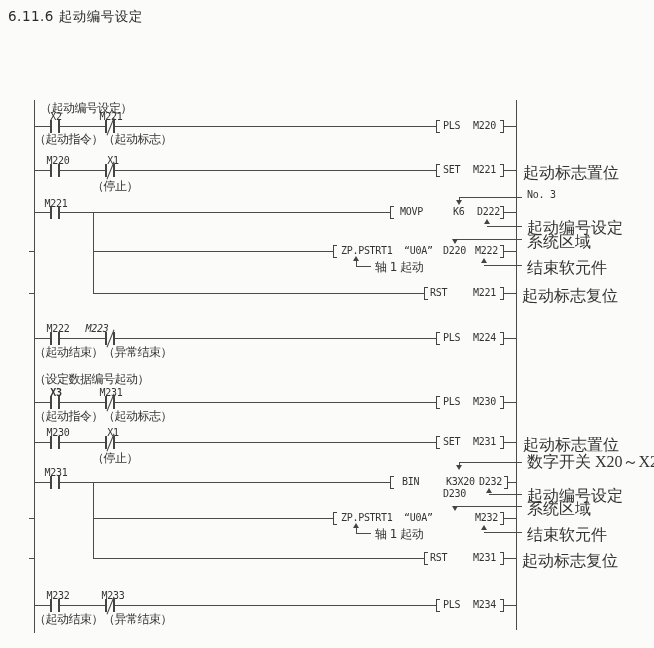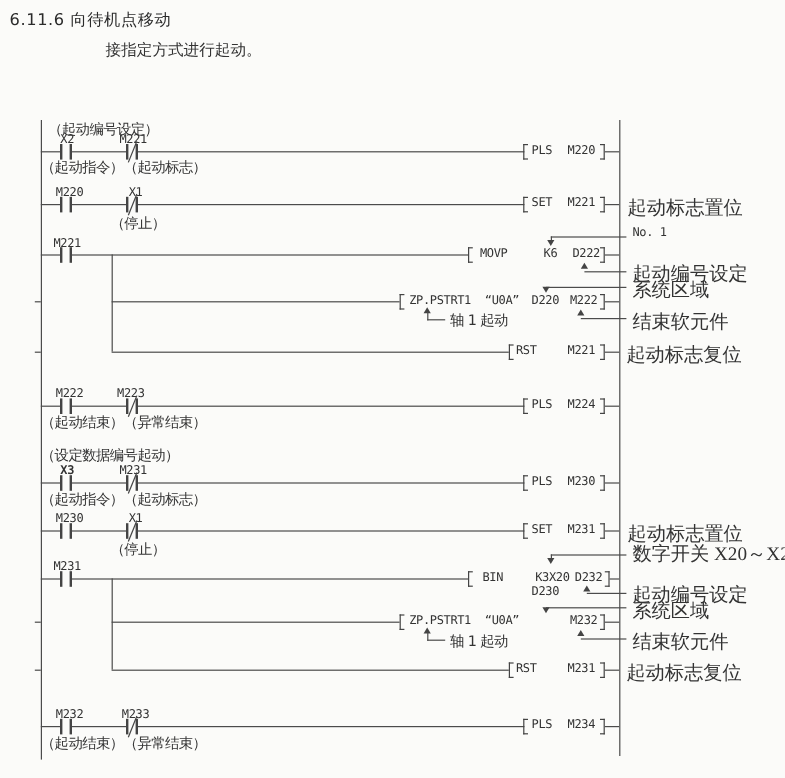--- a/index.html
+++ b/index.html
@@ -54,24 +54,23 @@
   .ar-d{position:absolute;width:0;height:0;
     border-left:3px solid transparent;border-right:3px solid transparent;
     border-top:5px solid #444;}
   .ar-u{position:absolute;width:0;height:0;
     border-left:3px solid transparent;border-right:3px solid transparent;
     border-bottom:5px solid #444;}
 </style>
 </head>
 <body>
 
-<div class="title">6.11.6 向待机点移动</div>
+<div class="title">6.11.6 起动编号设定</div>
 
 <div class="para">
-  <div>接指定方式进行起动。</div>
 </div>
 
 <div>
 
   <div class="v" style="left:34px;top:100px;height:533px;"></div>
   <div class="v" style="left:516px;top:100px;height:530px;"></div>
   <div class="h" style="left:29px;top:251px;width:5px;"></div>
   <div class="h" style="left:29px;top:293px;width:5px;"></div>
   <div class="h" style="left:29px;top:518px;width:5px;"></div>
   <div class="h" style="left:29px;top:558px;width:5px;"></div>
@@ -103,21 +102,21 @@
     </div>
   <div class="h" style="left:115px;top:170px;width:322px;"></div>
   <span class="brkl" style="left:436px;top:164px;"></span>
   <span class="tok" style="left:443px;top:164px;">SET</span>
   <span class="tok" style="left:473px;top:164px;">M221</span>
   <span class="brkr" style="left:500px;top:164px;"></span>
   <div class="h" style="left:504px;top:170px;width:12px;"></div>
   <div class="note" style="left:523px;top:163px;">起动标志置位</div>
   <div class="cmt" style="left:92px;top:178px;">（停止）</div>
 
-  <span class="tok" style="left:527px;top:189px;">No. 1</span>
+  <span class="tok" style="left:527px;top:189px;">No. 3</span>
   <div class="h" style="left:459px;top:197px;width:63px;"></div>
   <div class="v" style="left:459px;top:197px;height:4px;"></div>
   <div class="ar-d" style="left:456px;top:200px;"></div>
 
   <span class="dev" style="left:56px;top:198px;">M221</span>
   <div class="h" style="left:34px;top:212px;width:16px;"></div>
   <div class="contact" style="left:50px;top:206px;"></div>
   <div class="h" style="left:60px;top:212px;width:330px;"></div>
   <div class="v" style="left:93px;top:212px;height:81px;"></div>
 
@@ -156,21 +155,21 @@
 
   <div class="h" style="left:93px;top:293px;width:331px;"></div>
   <span class="brkl" style="left:424px;top:287px;"></span>
   <span class="tok" style="left:430px;top:287px;">RST</span>
   <span class="tok" style="left:473px;top:287px;">M221</span>
   <span class="brkr" style="left:500px;top:287px;"></span>
   <div class="h" style="left:504px;top:293px;width:12px;"></div>
   <div class="note" style="left:522px;top:286px;">起动标志复位</div>
 
   <span class="dev" style="left:58px;top:323px;">M222</span>
-  <span class="dev" style="left:109px;top:323px;">M223</span>
+  <span class="dev" style="left:97px;top:323px;font-style:italic;">M223</span>
   <div class="h" style="left:34px;top:338px;width:16px;"></div>
   <div class="contact" style="left:50px;top:332px;"></div>
   <div class="h" style="left:60px;top:338px;width:45px;"></div>
   <div class="contact" style="left:105px;top:332px;">
       <span class="sl"></span>
     </div>
   <div class="h" style="left:115px;top:338px;width:322px;"></div>
   <span class="brkl" style="left:436px;top:332px;"></span>
   <span class="tok" style="left:443px;top:332px;">PLS</span>
   <span class="tok" style="left:473px;top:332px;">M224</span>

